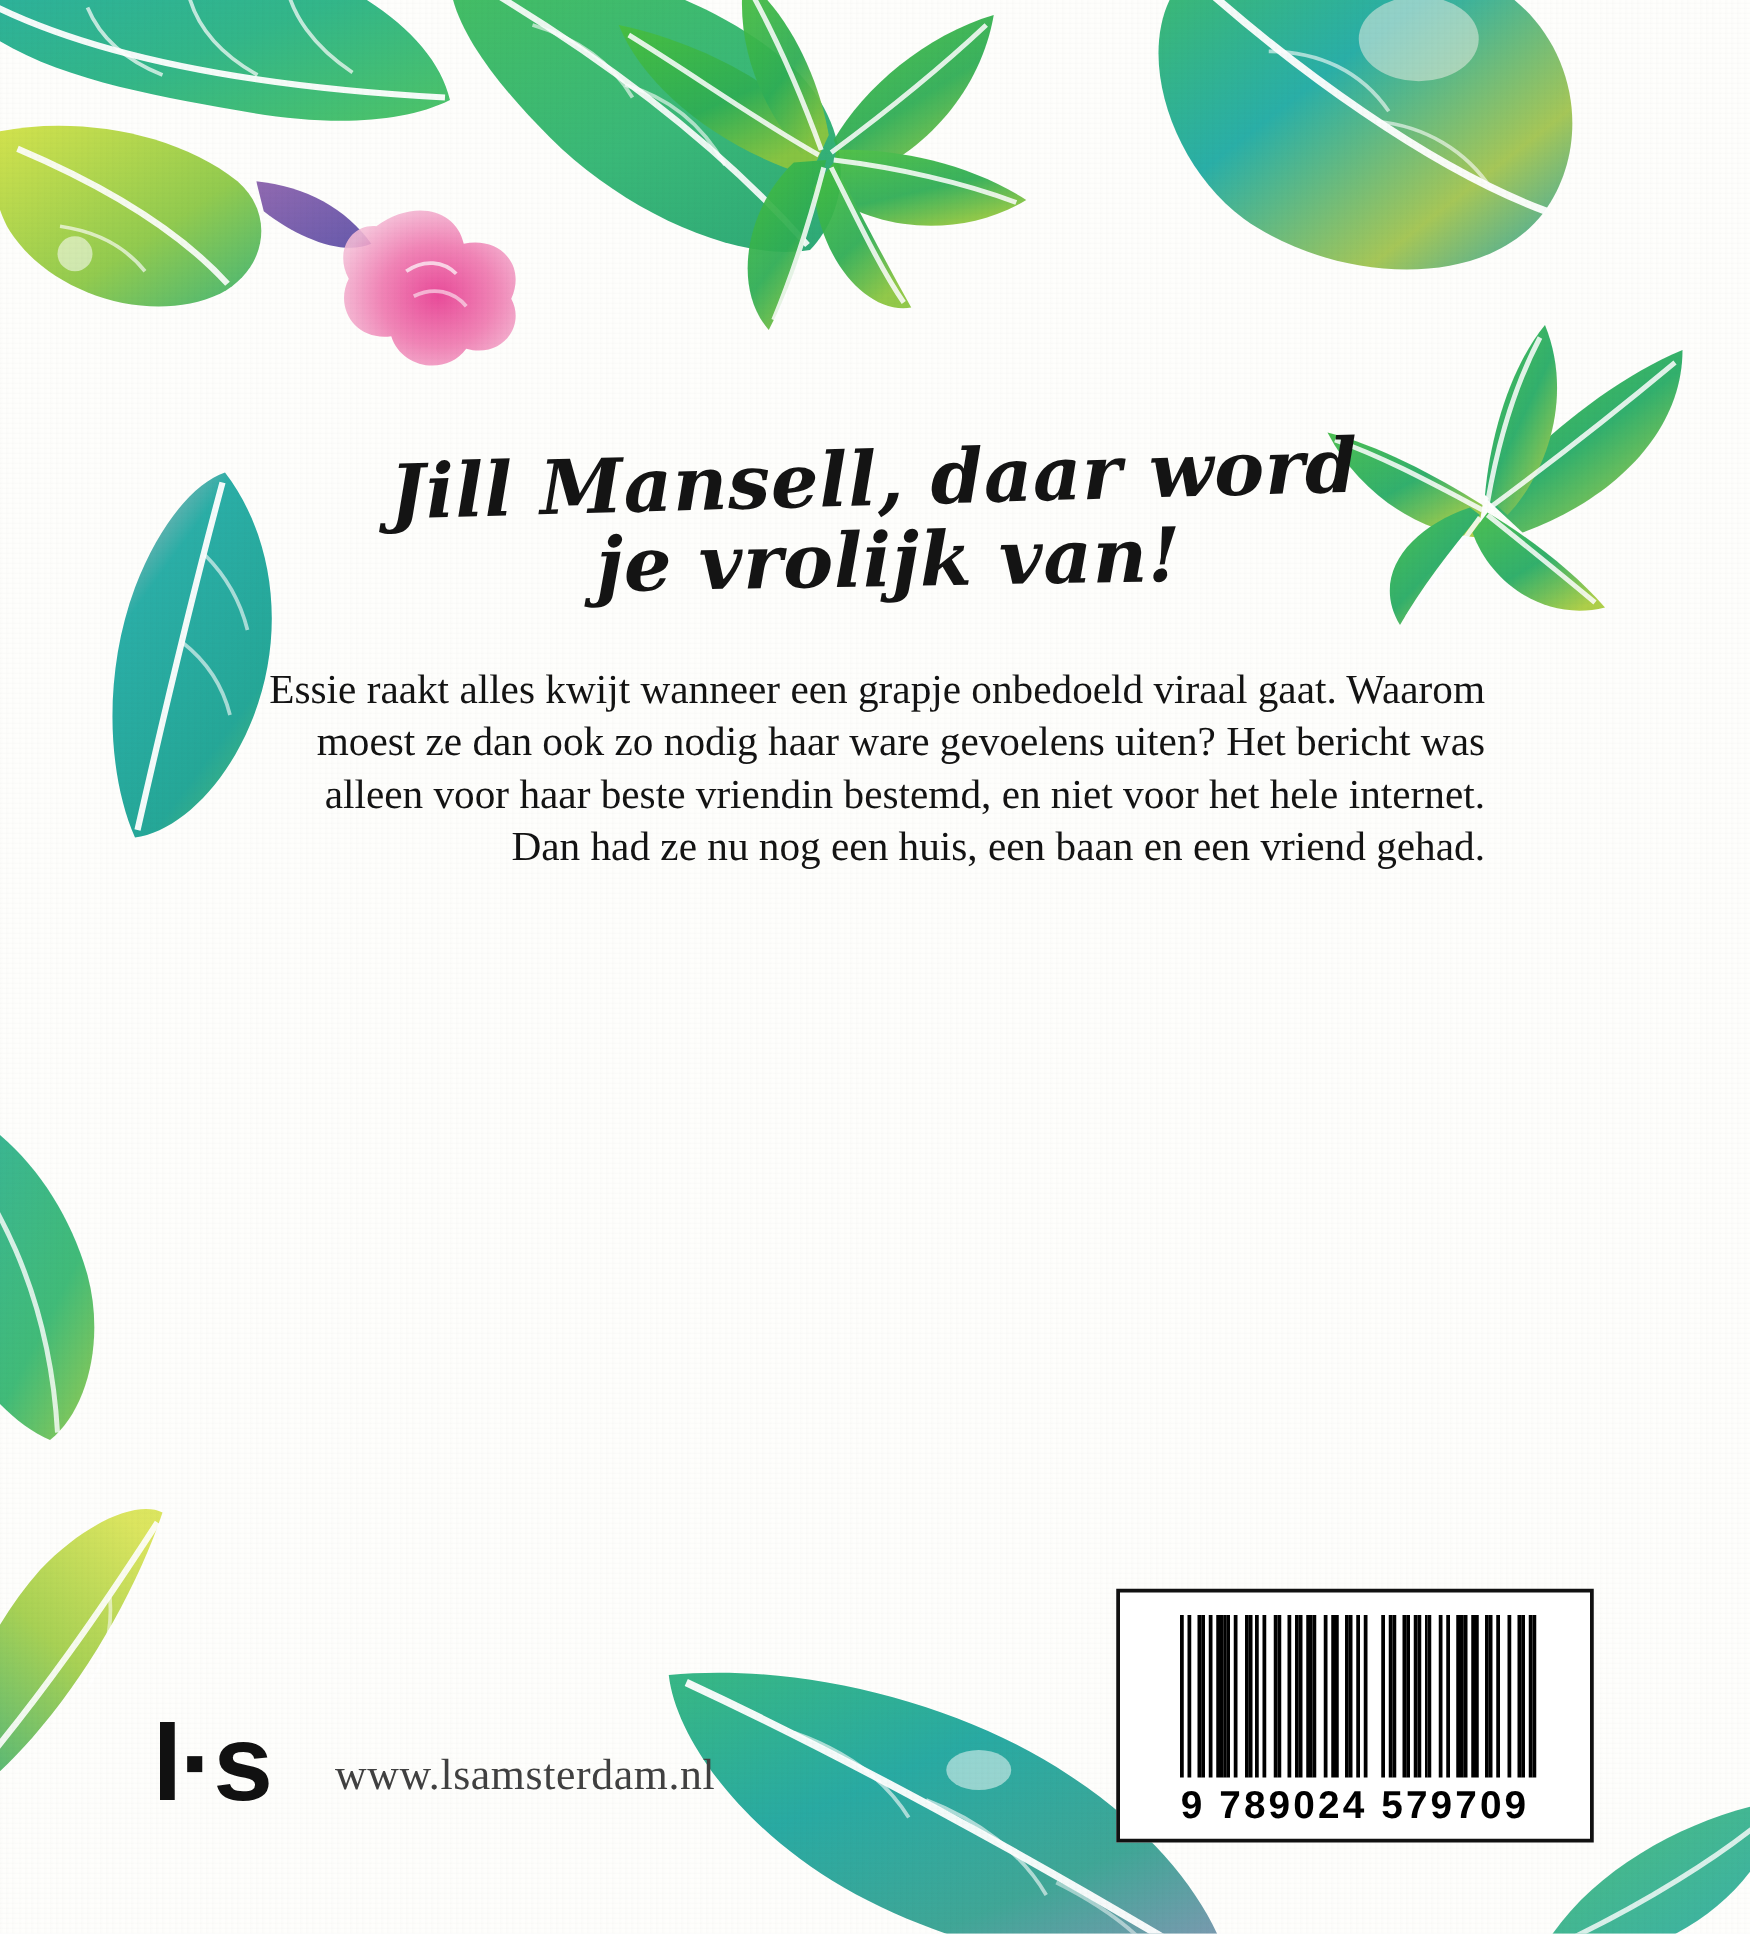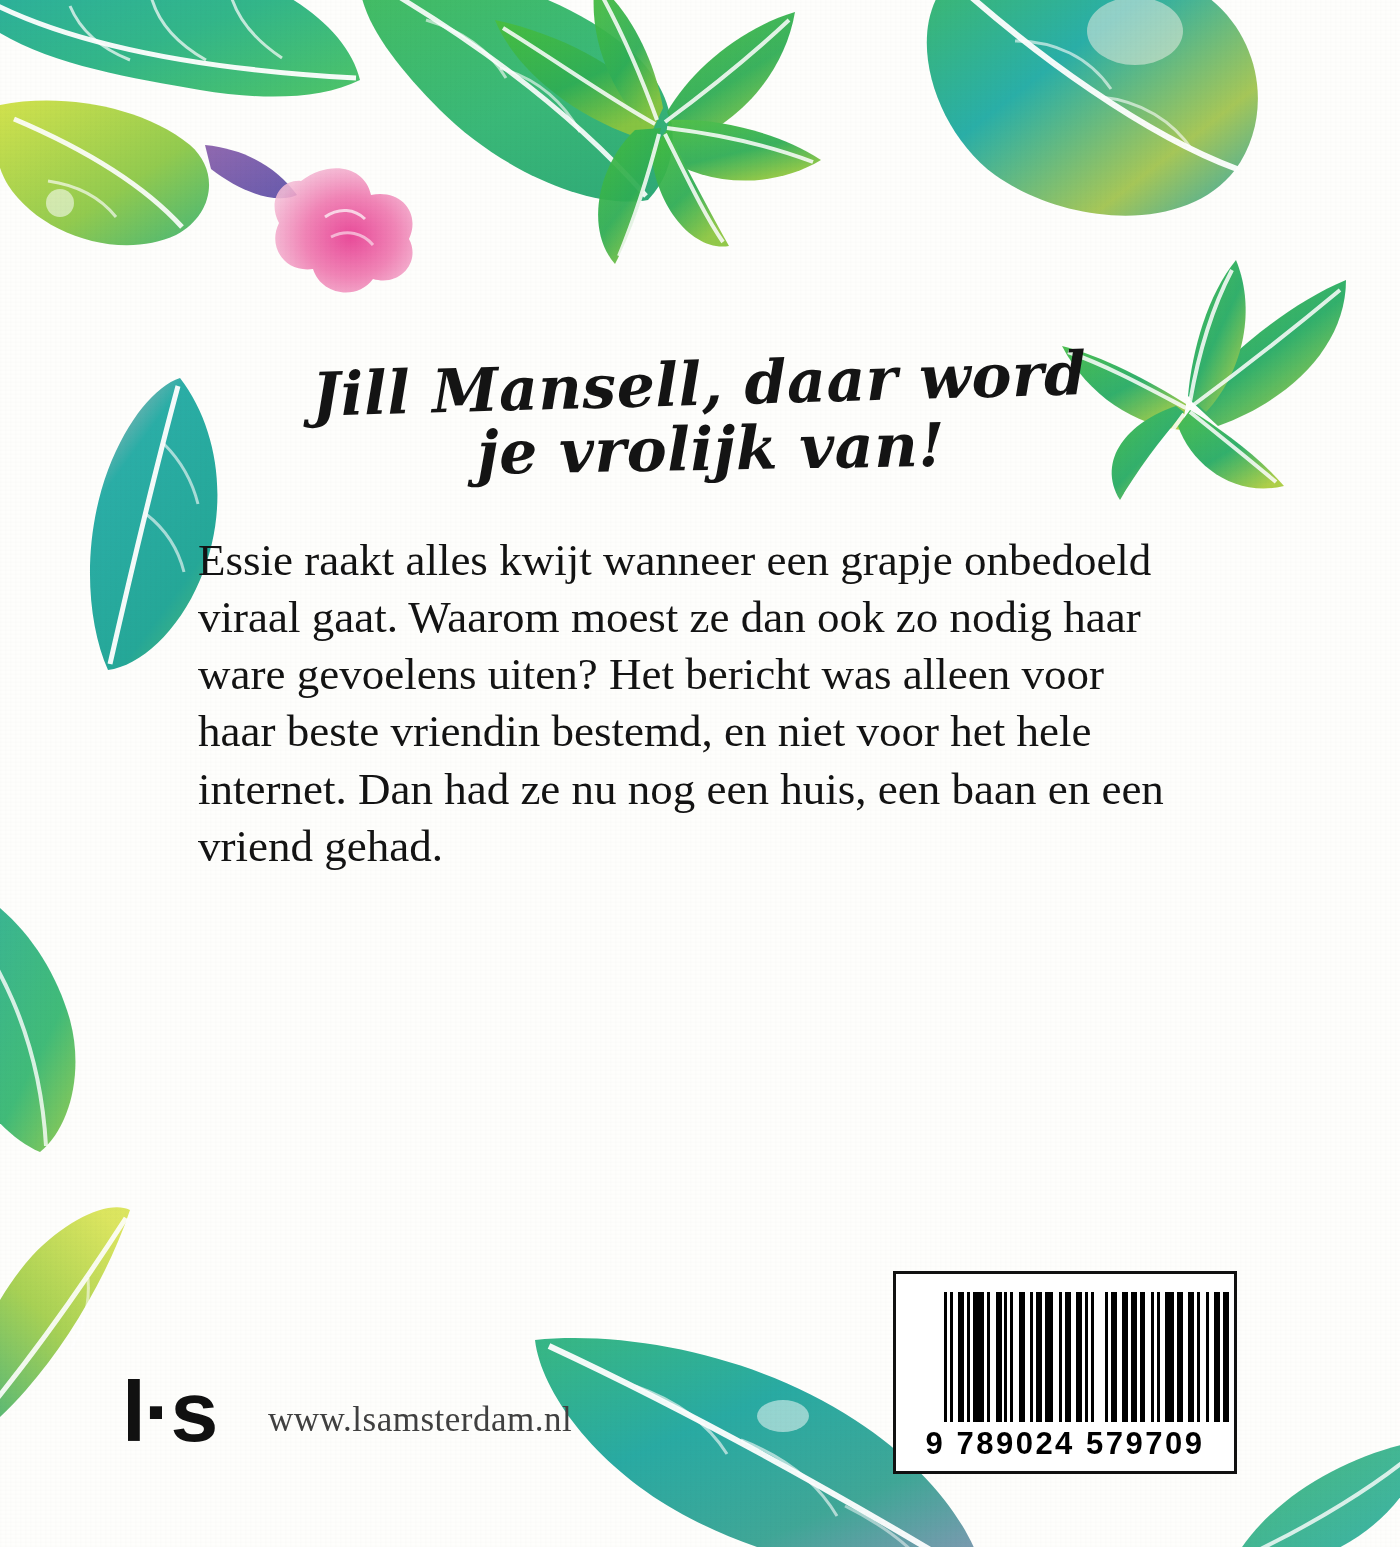--- a/index.html
+++ b/index.html
@@ -68,23 +68,23 @@
   .headline .l2 {
     display: block;
     transform: rotate(0.6deg) translateX(10px);
   }
 
   .blurb {
     position: absolute;
     left: 198px;
     top: 532px;
     width: 990px;
-    text-align: left;
+    text-align: right;
     font-family: "Liberation Serif", serif;
-    font-size: 45px;
+    font-size: 33px;
     line-height: 1.27;
     color: #131313;
   }
   .blurb p {
     margin: 0 0 30px 0;
   }
   .blurb p:last-child {
     margin-bottom: 0;
   }
 
@@ -108,21 +108,21 @@
     font-size: 35px;
     color: #404040;
     letter-spacing: 0.5px;
   }
 
   
   .barcode-box {
     position: absolute;
     left: 893px;
     top: 1271px;
-    width: 344px;
+    width: 382px;
     height: 203px;
     background: #ffffff;
     border: 3px solid #111;
     box-sizing: border-box;
   }
   .barcode-bars {
     position: absolute;
     left: 48px;
     top: 18px;
     width: 286px;

